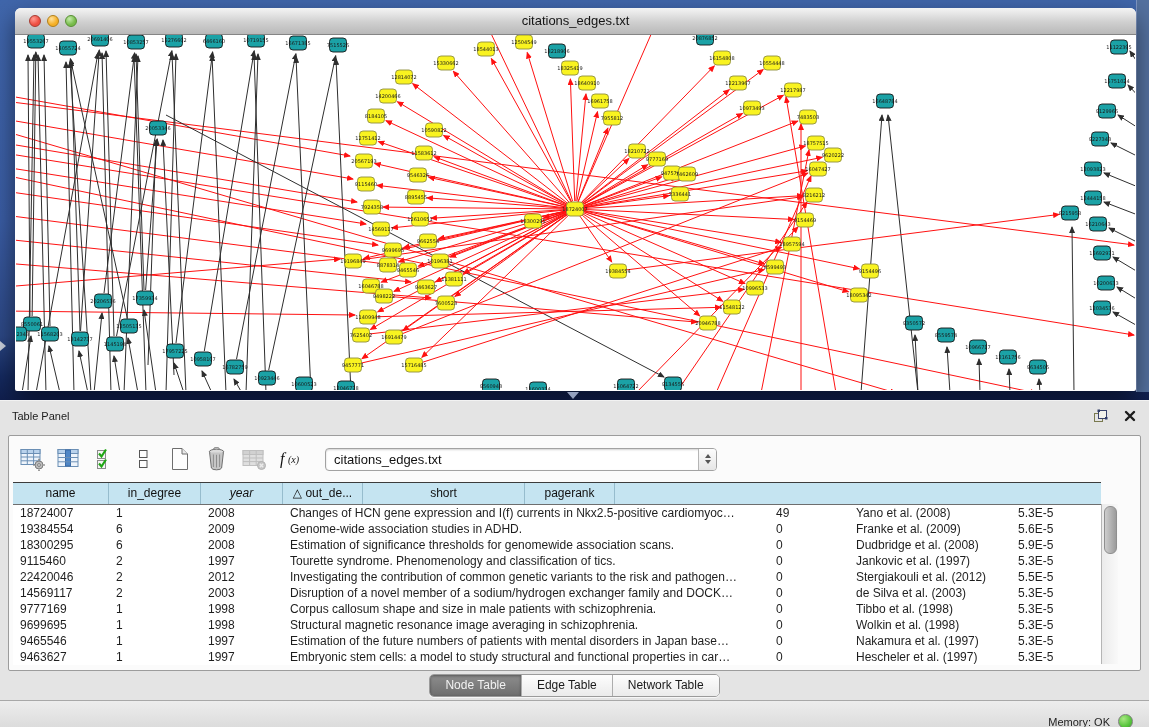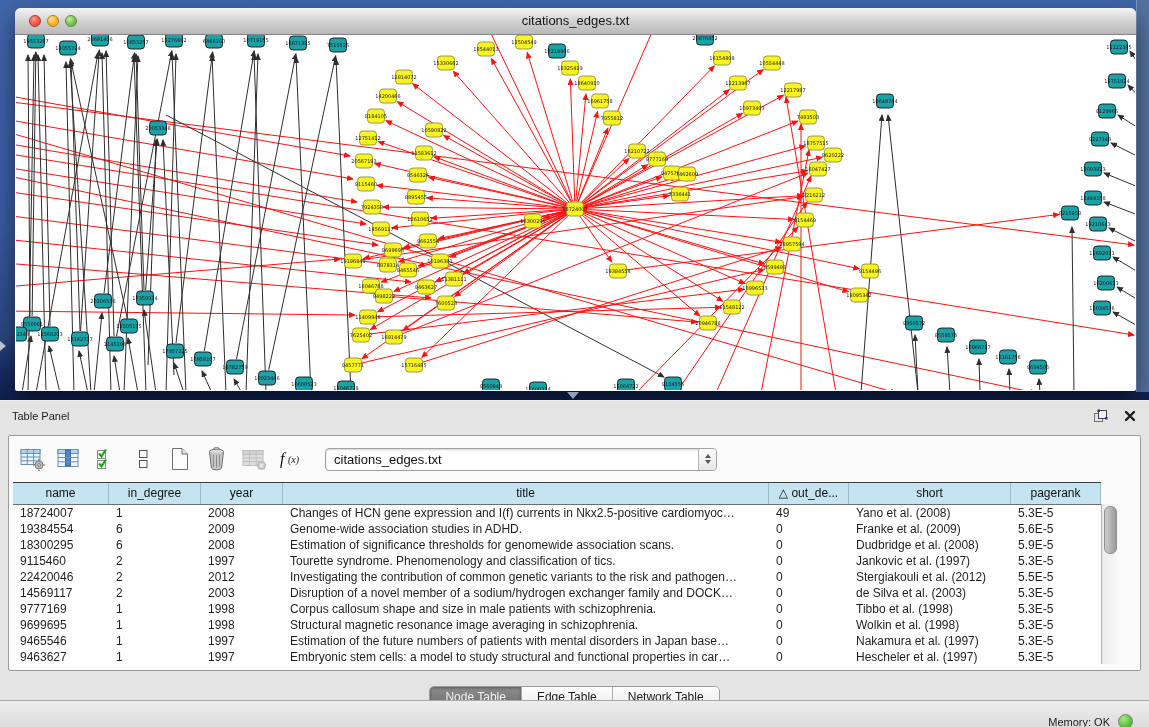--- a/index.html
+++ b/index.html
@@ -52,21 +52,21 @@
       white-space:nowrap;overflow:hidden;}
   .tbody{width:1088px;}
   .tr{display:flex;height:16px;background:#fff;}
   .td{box-sizing:border-box;font-size:12px;line-height:16px;padding:0 7px;color:#1e1e1e;
       white-space:nowrap;overflow:hidden;}
   .vscroll{position:absolute;right:0;top:22px;bottom:1px;width:16px;background:linear-gradient(90deg,#ebebeb,#f9f9f9);
       border-left:1px solid #b5b5b5;}
   .vthumb{position:absolute;top:2px;left:2px;width:11px;height:46px;border-radius:6px;
       background:linear-gradient(90deg,#cdcdcd,#9b9b9b);border:1px solid #8f8f8f;}
 
-  .tabbar{position:absolute;left:0;right:0;top:285px;display:flex;justify-content:center;}
+  .tabbar{position:absolute;left:0;right:0;top:273px;display:flex;justify-content:center;}
   .seg{display:flex;height:21px;border:1px solid #9b9b9b;border-radius:5px;overflow:hidden;
       background:#f4f4f4;box-shadow:0 1px 0 rgba(255,255,255,.7);}
   .tab{padding:0 15px;font-size:12px;line-height:21px;color:#1a1a1a;border-right:1px solid #adadad;
       background:linear-gradient(#fdfdfd,#ebebeb);}
   .tab:last-child{border-right:none;}
   .tab.sel{background:linear-gradient(#8d8d8d,#6e6e6e);color:#f2f2f2;box-shadow:inset 0 1px 3px rgba(0,0,0,.4);}
 
   .statusbar{position:absolute;left:0;top:700px;width:1149px;height:42px;box-sizing:border-box;
       background:linear-gradient(#ededed,#d2d2d2);border-top:1px solid #a8a8a8;
       display:flex;align-items:center;justify-content:flex-end;gap:8px;padding-right:16px;}
@@ -783,22 +783,21 @@
           <span class="tri-up"></span>
             <span class="tri-down"></span>
         </span>
       </div>
     </div>
 
     <div class="tableview">
       <div class="thead" id="thead">
           <div class="th" style="width: 96px;">name</div>
           <div class="th" style="width: 92px;">in_degree</div>
-          <div class="th" style="width: 82px;">year</div>
-          <div class="th" style="width: 486px;">title</div>
+          <div class="th" style="width: 82px; font-style: italic;">year</div>
           <div class="th" style="width: 80px;">△ out_de...</div>
           <div class="th" style="width: 162px;">short</div>
           <div class="th" style="width: 90px;">pagerank</div>
         </div>
       <div class="tbody" id="tbody">
           <div class="tr">
             <div class="td" style="width: 96px;">18724007</div>
             <div class="td" style="width: 92px;">1</div>
             <div class="td" style="width: 82px;">2008</div>
             <div class="td" style="width: 486px;">Changes of HCN gene expression and I(f) currents in Nkx2.5-positive cardiomyoc…</div>

